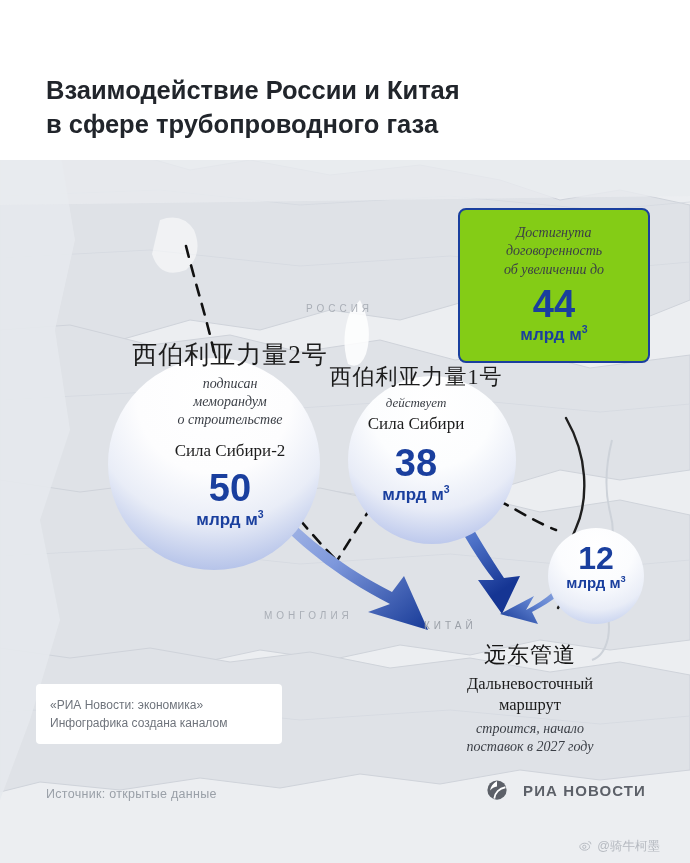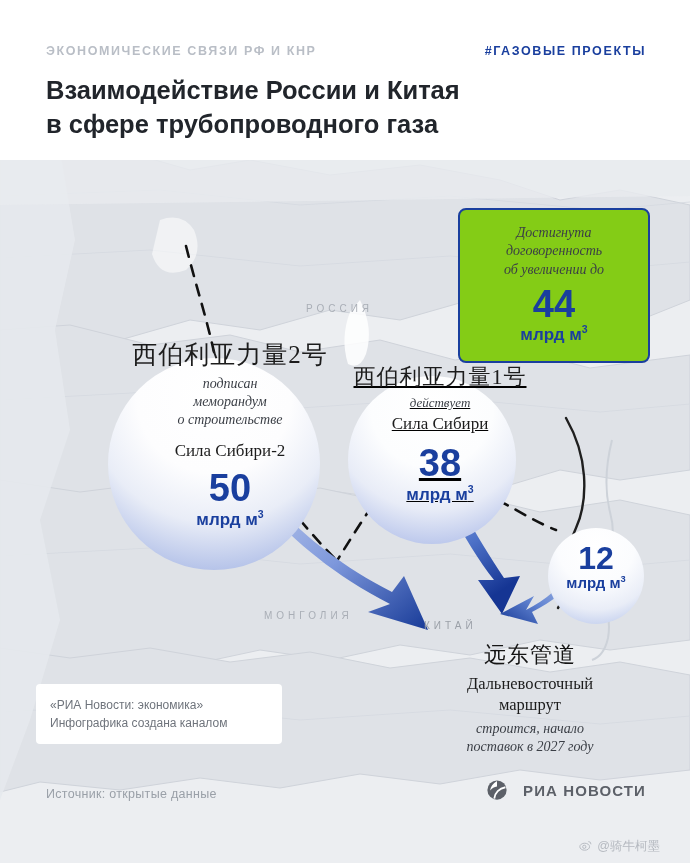--- a/index.html
+++ b/index.html
@@ -208,21 +208,21 @@
 
   
   .g2 { left: 94px; top: 338px; width: 272px; }
   .g2 .cn-name { font-size: 25px; letter-spacing: 1px; }
   .g2 .ru-italic { font-size: 14px; line-height: 1.3; margin-top: 4px; }
   .g2 .ru-name { font-size: 17px; margin-top: 11px; }
   .g2 .bignum { margin-top: 8px; }
   .g2 .unit { margin-top: 1px; }
 
   
-  .g1 { left: 326px; top: 362px; width: 228px; text-decoration: underline; }
+  .g1 { left: 302px; top: 362px; width: 228px; }
   .g1 .cn-name { font-size: 22px; letter-spacing: 1px; }
   .g1 .ru-italic { font-size: 13px; margin-top: 3px; }
   .g1 .ru-name { font-size: 17px; margin-top: 3px; }
   .g1 .bignum { margin-top: 10px; }
   .g1 .unit { margin-top: 1px; }
 
   
   .g3 { left: 548px; top: 542px; width: 96px; }
   .g3 .bignum { font-size: 32px; }
   .g3 .unit { font-size: 15px; }
@@ -333,24 +333,20 @@
 
       <path d="M430,470 C452,516 472,552 494,580 L478,580 L502,614 L520,576 L504,578
                C484,548 462,512 442,466 Z" fill="url(#arrowGrad2)"></path>
 
       <path d="M576,566 C562,586 546,600 526,610 L534,596 L500,614 L538,624 L532,612
                C552,602 570,588 584,570 Z" fill="url(#arrowGrad3)"></path>
     </svg>
   </div>
 
   <div class="header">
-    <div class="kicker-row">
-      <div class="kicker">ЭКОНОМИЧЕСКИЕ СВЯЗИ РФ И КНР</div>
-      <div class="hashtag">#ГАЗОВЫЕ ПРОЕКТЫ</div>
-    </div>
     <div class="title" style="white-space:pre-line">Взаимодействие России и Китая
 в сфере трубопроводного газа</div>
   </div>
 
   <div class="country russia">РОССИЯ</div>
   <div class="country mongolia">МОНГОЛИЯ</div>
   <div class="country china">КИТАЙ</div>
 
   <div class="bubble bubble-2"></div>
   <div class="bubble bubble-1"></div>

